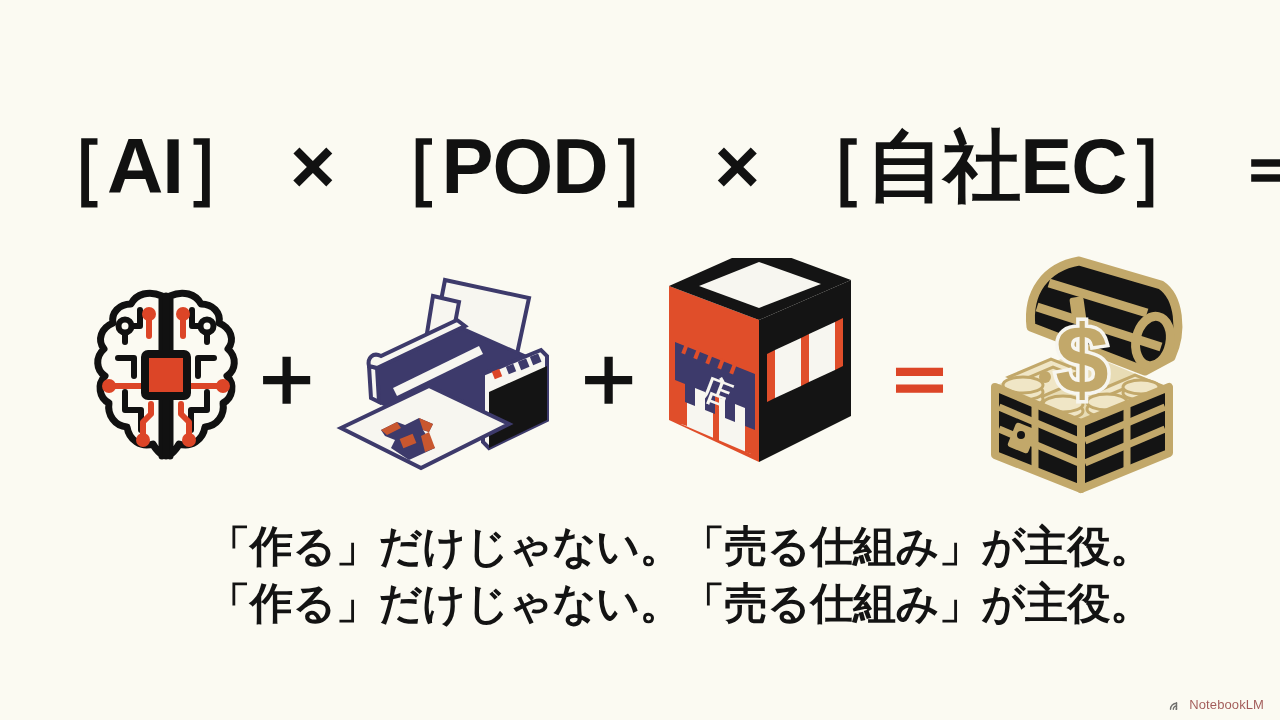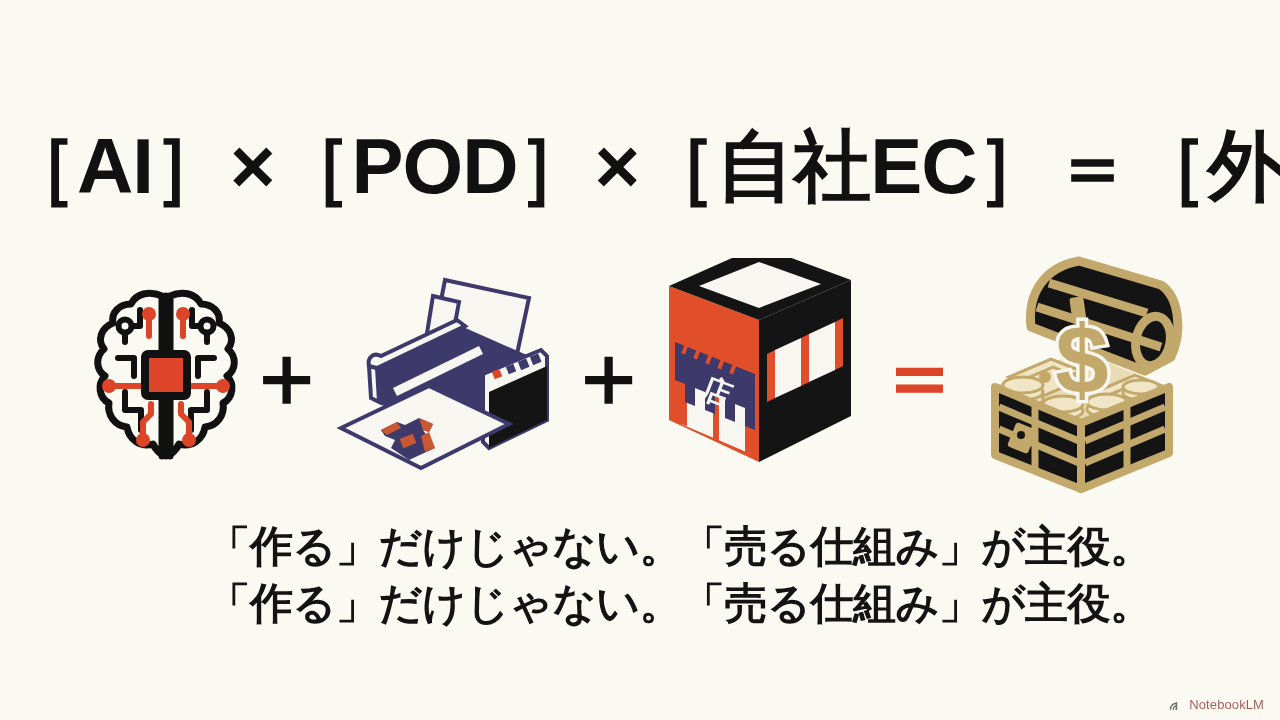--- a/index.html
+++ b/index.html
@@ -28,21 +28,21 @@
     width: 1280px;
     text-align: center;
     white-space: nowrap;
     font-size: 78px;
     line-height: 96px;
     font-weight: 700;
     color: #111111;
     letter-spacing: -1px;
     font-family: "Liberation Sans", "DejaVu Sans", sans-serif;
   }
-  #title-row .tk { display: inline; }
+  #title-row .tk { display: inline; padding-left: 30px; }
 
   
   #icon-row {
     position: absolute;
     top: 250px;
     left: 0;
     width: 1280px;
     height: 250px;
     display: flex;
     align-items: center;

